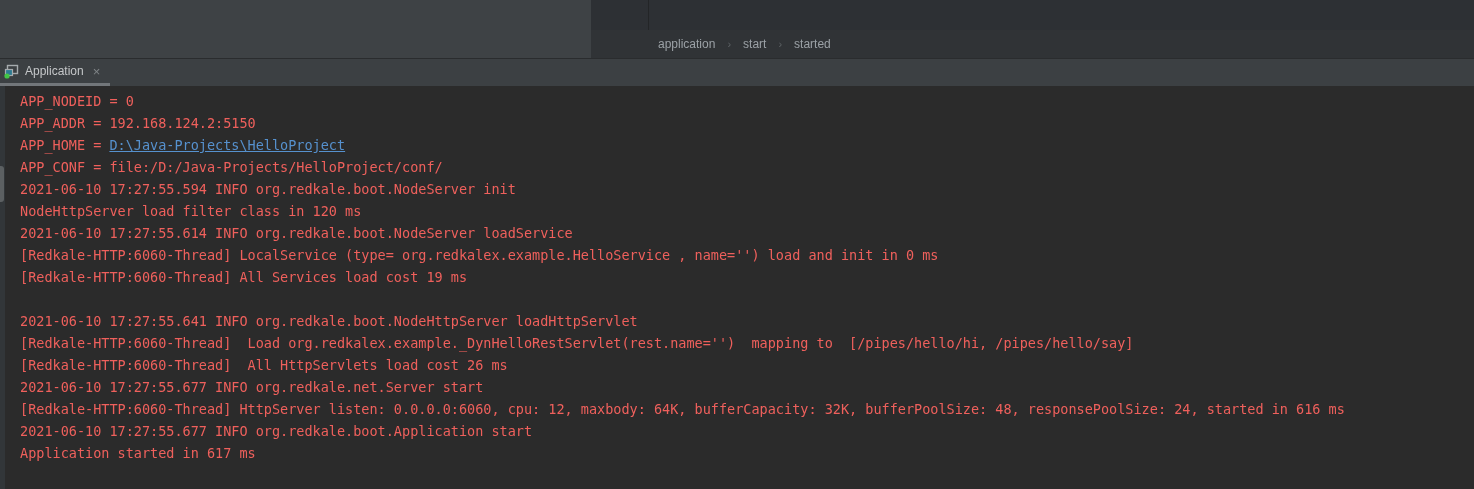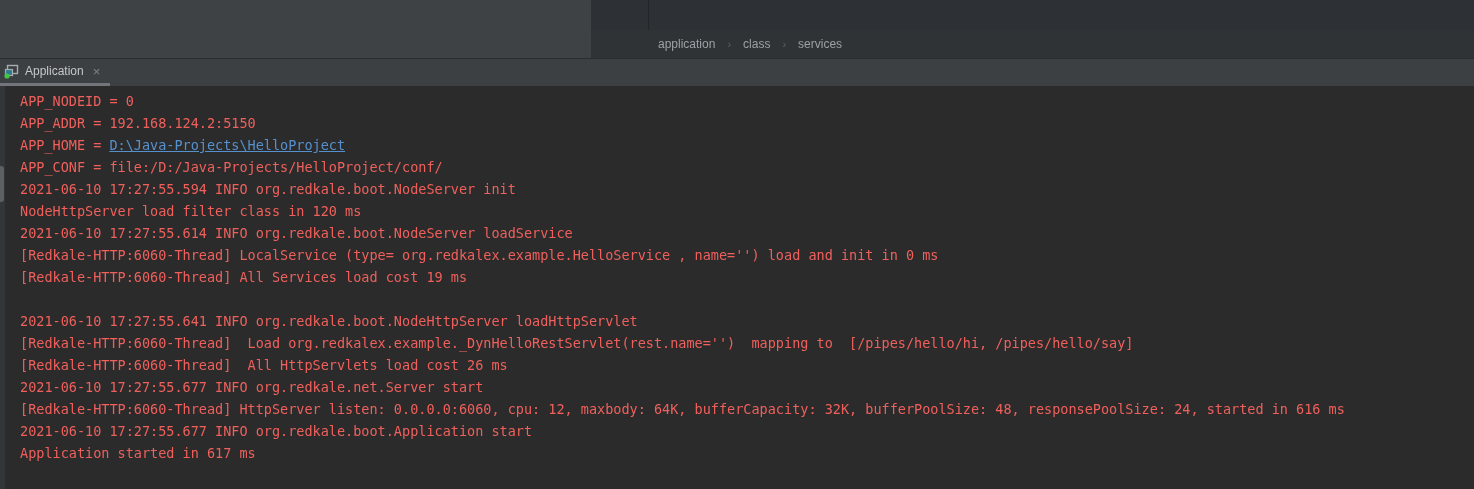--- a/index.html
+++ b/index.html
@@ -89,23 +89,23 @@
 </head>
 <body>
 
 <div class="editor-pane"></div>
 
 <div class="header-right">
   <div class="pane-divider"></div>
   <div class="breadcrumb-bar">
     <span class="breadcrumb-item">application</span>
     <span class="breadcrumb-sep">›</span>
-    <span class="breadcrumb-item">class</span>
+    <span class="breadcrumb-item">start</span>
     <span class="breadcrumb-sep">›</span>
-    <span class="breadcrumb-item">services</span>
+    <span class="breadcrumb-item">started</span>
   </div>
 </div>
 
 <div class="tab-bar">
   <div class="console-tab">
     <svg class="tab-icon" viewBox="0 0 16 16">
       <rect x="3.5" y="2.5" width="10" height="8" fill="none" stroke="#a6abae" stroke-width="1.4"></rect>
       <rect x="1.5" y="6.5" width="7" height="6" fill="#2d7b92" stroke="#a6abae" stroke-width="1.2"></rect>
       <circle cx="3" cy="13" r="2.6" fill="#43c546"></circle>
     </svg>

